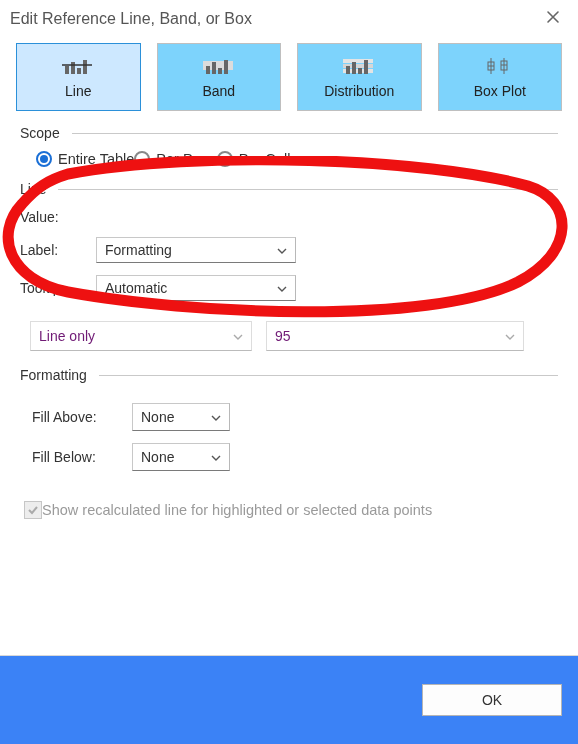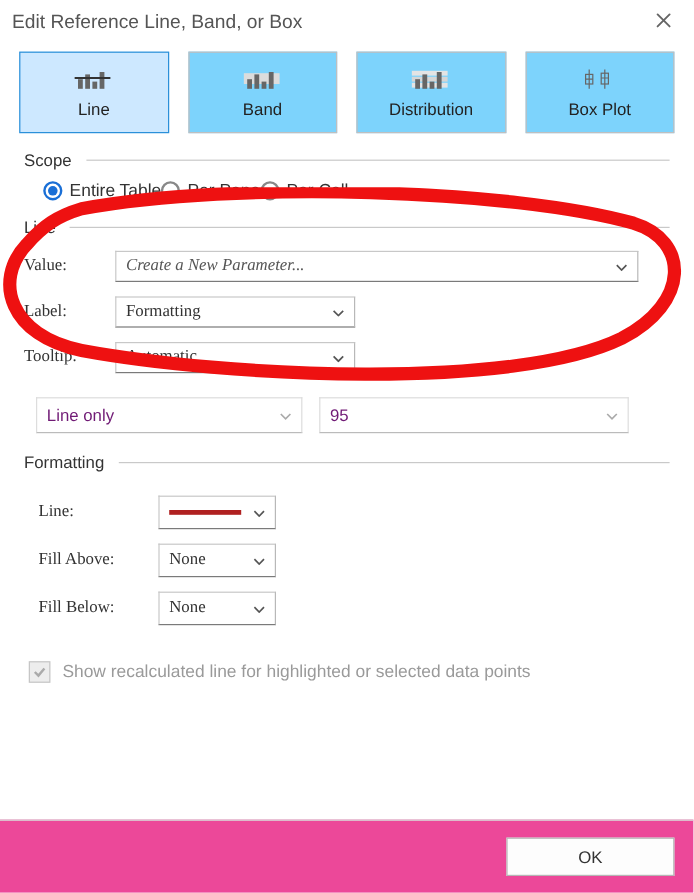--- a/index.html
+++ b/index.html
@@ -57,21 +57,20 @@
     border:2px solid #888; display:inline-flex;
     align-items:center; justify-content:center; background:#fff;
   }
   .rdot.checked { border-color:#1a6fd6; }
   .rdot.checked::after {
     content:""; width:8px; height:8px; border-radius:50%; background:#1a6fd6;
   }
   .form-row {
     display:flex; align-items:center; gap:10px;
     padding:6px 0;
-    font-family:Liberation Serif, serif;
   }
   .form-row .lbl { width:66px; }
   .wide-lbl .lbl { width:90px; }
   .select {
     border:1px solid #b8b8b8; border-top-color:#c8c8c8; border-left-color:#c8c8c8;
     border-bottom:1.5px solid #7a7a7a;
     background:#fff;
     height:26px; display:flex; align-items:center; justify-content:space-between;
     padding:0 8px; font-size:14px; color:#333;
   }
@@ -86,34 +85,34 @@
     display:flex; gap:14px; padding:14px 0 0 10px;
   }
   .pair .select { height:30px; }
   .pair .left { width:222px; }
   .pair .right { width:258px; }
   .formatting { padding-top:16px;}
   .linestyle {
     width:60px; height:4px; background:#b02121;
   }
   .chk-row {
-    display:flex; align-items:center; gap:10px;
+    display:flex; align-items:center; 
     padding:24px 0 0 4px; color:#9a9a9a; font-size:14.5px;
   }
   .chk {
     width:18px; height:18px; border:1px solid #c6c6c6; background:#ededed;
     display:inline-flex; align-items:center; justify-content:center;
   }
   .chk svg { stroke:#aaa; }
   .footer {
     position:absolute; left:0; right:0; bottom:0;
     border-top:1px solid #d8d8d8;
-    padding:14px 16px;
+    padding:28px 16px;
     display:flex; justify-content:flex-end;
-    background:#ec4899;
+    background:#3b82f6;
   }
   .ok-btn {
     width:140px; height:32px;
     border:1px solid #b5b5b5; background:#fdfdfd;
     display:flex; align-items:center; justify-content:center;
     font-size:14px;
   }
   
   .anno {
     position:absolute; pointer-events:none;
@@ -208,28 +207,20 @@
 </div>
 
 <div class="section" style="padding-top:10px">
   <div class="legend-row">
     <span>Line</span>
     <span class="legend-line"></span>
   </div>
 
   <div class="form-row" style="padding-top:12px">
     <span class="lbl">Value:</span>
-    <div class="select italic value-select">
-      <span>Create a New Parameter...</span>
-      <span class="chev">
-        <svg width="10" height="6" viewBox="0 0 10 6">
-            <path d="M1 1 L5 5 L9 1" fill="none" stroke="#555" stroke-width="1.4"></path>
-          </svg>
-      </span>
-    </div>
   </div>
 
   <div class="form-row">
     <span class="lbl">Label:</span>
     <div class="select label-select">
       <span>Formatting</span>
       <span class="chev">
         <svg width="10" height="6" viewBox="0 0 10 6">
             <path d="M1 1 L5 5 L9 1" fill="none" stroke="#555" stroke-width="1.4"></path>
           </svg>
@@ -269,31 +260,20 @@
   </div>
 </div>
 
 <div class="section formatting">
   <div class="legend-row">
     <span>Formatting</span>
     <span class="legend-line"></span>
   </div>
 
   <div style="padding:14px 0 0 12px">
-    <div class="form-row wide-lbl">
-      <span class="lbl">Line:</span>
-      <div class="select small-select">
-        <span class="linestyle"></span>
-        <span class="chev">
-          <svg width="10" height="6" viewBox="0 0 10 6">
-              <path d="M1 1 L5 5 L9 1" fill="none" stroke="#555" stroke-width="1.4"></path>
-            </svg>
-        </span>
-      </div>
-    </div>
     <div class="form-row wide-lbl">
       <span class="lbl">Fill Above:</span>
       <div class="select small-select">
         <span>None</span>
         <span class="chev">
           <svg width="10" height="6" viewBox="0 0 10 6">
               <path d="M1 1 L5 5 L9 1" fill="none" stroke="#555" stroke-width="1.4"></path>
             </svg>
         </span>
       </div>

